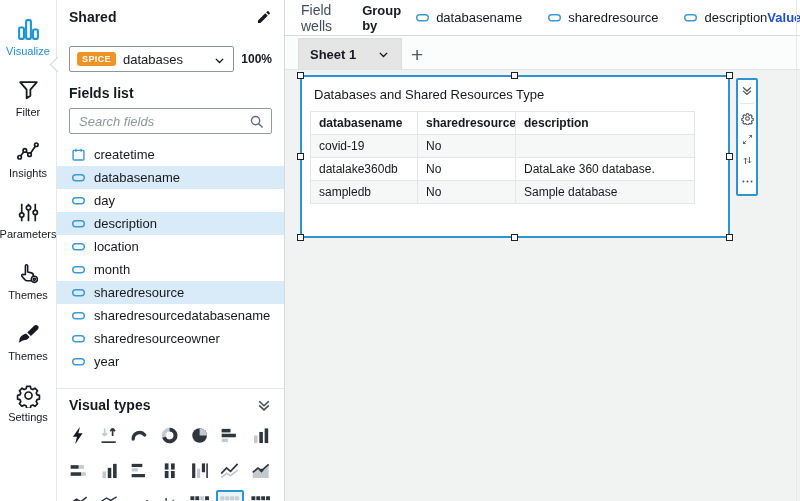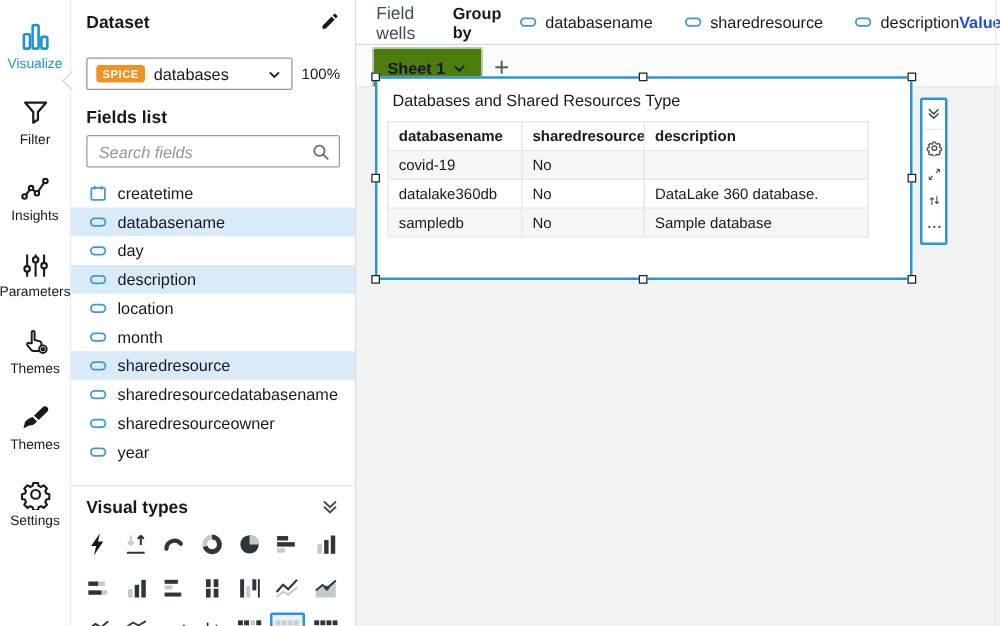--- a/index.html
+++ b/index.html
@@ -19,21 +19,21 @@
   .panel{position:absolute;left:57px;top:0;width:228px;height:501px;background:#fff;border-right:1px solid #d5dbdb;box-sizing:border-box;padding:8px 0 0 0;}
   .panel .pad{padding:0 12px;}
   .dataset-head{display:flex;justify-content:space-between;align-items:center;height:18px;}
   .dataset-title{font-size:14px;font-weight:700;}
   .pencil{width:16px;height:16px;cursor:pointer;}
   .dataset-row{display:flex;align-items:center;gap:7px;margin-top:20px;}
   .dataset-select{flex:1;height:26px;border:1px solid #8d969c;border-radius:2px;background:#fff;display:flex;align-items:center;gap:7px;padding:0 7px;box-sizing:border-box;cursor:pointer;}
   .spice{background:#ef9325;color:#fff;font-size:9px;font-weight:700;padding:2px 5px 2px;border-radius:3px;letter-spacing:.4px;}
   .ds-name{flex:1;font-size:13px;}
   .sel-chevron{width:13px;height:13px;}
-  .zoom-level{font-size:12px;}
+  .zoom-level{font-size:12px;font-weight:bold;}
   .fields-title{margin-top:13px;font-size:14px;font-weight:700;}
   .searchbox{margin-top:7px;height:26px;border:1px solid #959ca1;border-radius:2px;display:flex;align-items:center;padding:0 7px;box-sizing:border-box;background:#fff;}
   .searchbox input{flex:1;border:none;outline:none;font-size:13px;font-family:"Liberation Sans",sans-serif;background:transparent;min-width:0;}
   .searchbox input::placeholder{color:#8e979e;font-style:italic;}
   .search-ic{width:15px;height:15px;}
   .fields-list{margin-top:9px;}
   .field-row{height:23px;display:flex;align-items:center;gap:8px;padding-left:14px;font-size:13px;cursor:pointer;}
   .field-row.hl{background:#d9ebf8;}
   .f-ic{width:15px;height:15px;flex:0 0 15px;}
   .vt-divider{margin-top:15px;height:1px;background:#e4e8ea;}
@@ -48,28 +48,28 @@
   
   .fieldwells{position:absolute;left:285px;top:0;width:515px;height:36px;background:#fff;border-bottom:1px solid #d5dbdb;box-sizing:border-box;display:flex;align-items:center;padding:0 0 0 16px;}
   .fw-label{font-size:14px;color:#414d5c;margin-right:30px;}
   .fw-groupby{font-size:13px;font-weight:700;margin-right:14px;}
   .fw-pills{display:flex;align-items:center;gap:25px;}
   .fw-pill{display:flex;align-items:center;gap:6px;font-size:13px;cursor:pointer;}
   .fw-value{margin-left:auto;margin-right:32px;font-size:13px;font-weight:600;color:#1d4ed8;}
 
   
   .tabstrip{position:absolute;left:285px;top:36px;width:515px;height:34px;background:#fbfcfc;border-bottom:1px solid #e0e4e4;box-sizing:border-box;display:flex;align-items:flex-end;padding-left:13px;}
-  .sheet-tab{height:30px;background:#4d7c0f;border:1px solid #d9dee0;border-bottom:none;display:flex;align-items:center;gap:5px;padding:0 11px;font-size:13px;font-weight:700;cursor:pointer;}
+  .sheet-tab{height:30px;background:#e5e5e5;border:1px solid #d9dee0;border-bottom:none;display:flex;align-items:center;gap:21px;padding:0 11px;font-size:13px;font-weight:700;cursor:pointer;}
   .tab-chevron{width:13px;height:13px;}
   .add-sheet{width:30px;height:30px;display:flex;align-items:center;justify-content:center;font-size:21px;font-weight:400;color:#545b64;cursor:pointer;line-height:1;}
 
   
   .canvas{position:absolute;left:285px;top:70px;width:515px;height:431px;background:#f1f3f3;}
   .right-line{position:absolute;left:796px;top:0;width:1px;height:501px;background:#e6e9e9;}
-  .visual-sel{position:absolute;left:300px;top:61px;width:430px;height:163px;background:#fff;border:2px solid #2a95d0;box-sizing:border-box;}
+  .visual-sel{position:absolute;left:300px;top:75px;width:430px;height:163px;background:#fff;border:2px solid #2a95d0;box-sizing:border-box;}
   .v-title{position:absolute;left:12px;top:10px;font-size:13px;color:#16191f;}
   .v-table{position:absolute;left:8px;top:34px;width:384px;border-collapse:collapse;table-layout:fixed;font-size:12px;}
   .v-table th,.v-table td{border:1px solid #e2e6e6;padding:4px 8px;text-align:left;white-space:nowrap;overflow:hidden;height:16px;box-sizing:border-box;}
   .v-table th{font-weight:700;background:#fff;}
   .v-table tbody tr:nth-child(odd) td{background:#f6f7f7;}
   .handle{position:absolute;width:7px;height:7px;background:#fff;border:1.5px solid #1d2228;box-sizing:border-box;}
   .h-tl{left:-5px;top:-5px}.h-tm{left:calc(50% - 4px);top:-5px}.h-tr{right:-5px;top:-5px}
   .h-ml{left:-5px;top:calc(50% - 4px)}.h-mr{right:-5px;top:calc(50% - 4px)}
   .h-bl{left:-5px;bottom:-5px}.h-bm{left:calc(50% - 4px);bottom:-5px}.h-br{right:-5px;bottom:-5px}
 
@@ -162,21 +162,21 @@
           </svg>
         </div>
         <div class="rail-label">Settings</div>
       </div>
     </div>
   <div class="panel-notch"></div>
 
   <div class="panel">
     <div class="pad">
       <div class="dataset-head">
-        <span class="dataset-title">Dataset</span>
+        <span class="dataset-title">Shared</span>
         <span class="pencil" id="pencil-slot"><svg viewBox="0 0 24 24" width="100%" height="100%">
               <path d="M3 17.3V21h3.7L17.6 10.1 13.9 6.4 3 17.3zM20.7 7c.4-.4.4-1.1 0-1.5l-2.2-2.2c-.4-.4-1.1-.4-1.5 0l-1.7 1.7 3.7 3.7L20.7 7z" fill="#16191f"></path>
             </svg></span>
       </div>
       <div class="dataset-row">
         <div class="dataset-select">
           <span class="spice">SPICE</span>
           <span class="ds-name">databases</span>
           <span class="sel-chevron" id="ds-chevron-slot"><svg viewBox="0 0 16 16" width="100%" height="100%">
                 <path d="M3.5 6l4.5 4.5L12.5 6" fill="none" stroke="#16191f" stroke-width="1.7"></path>

